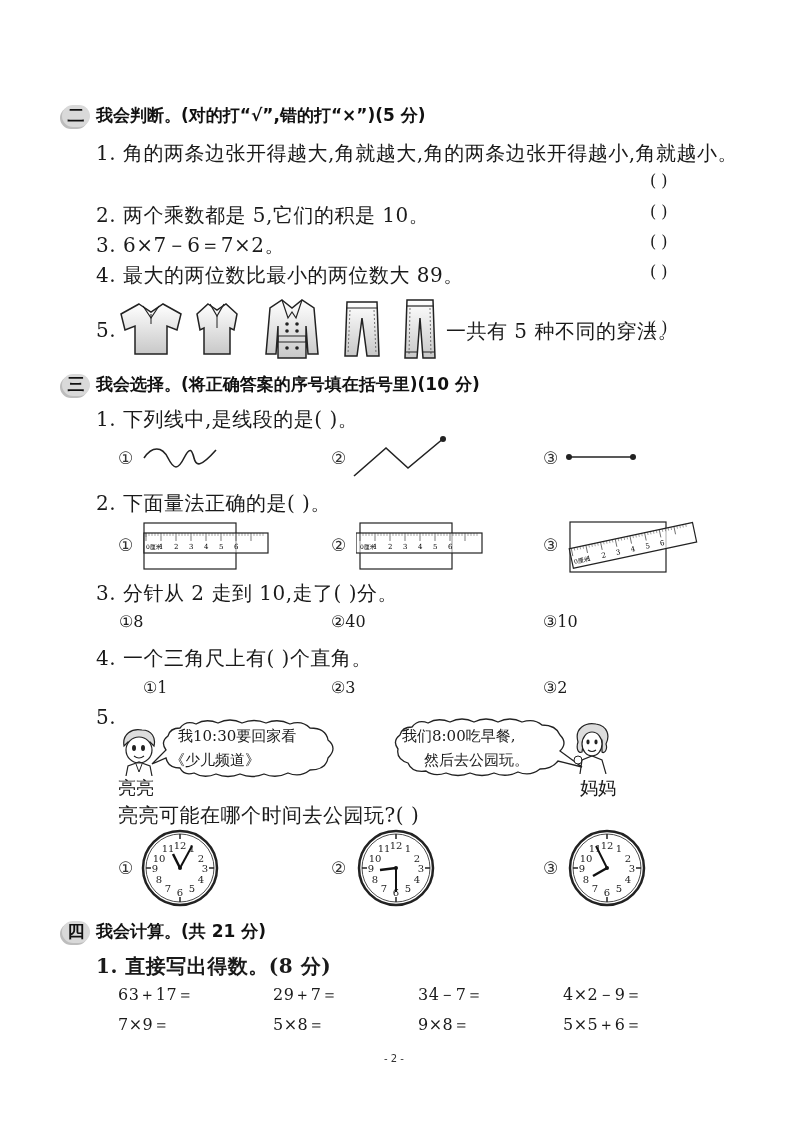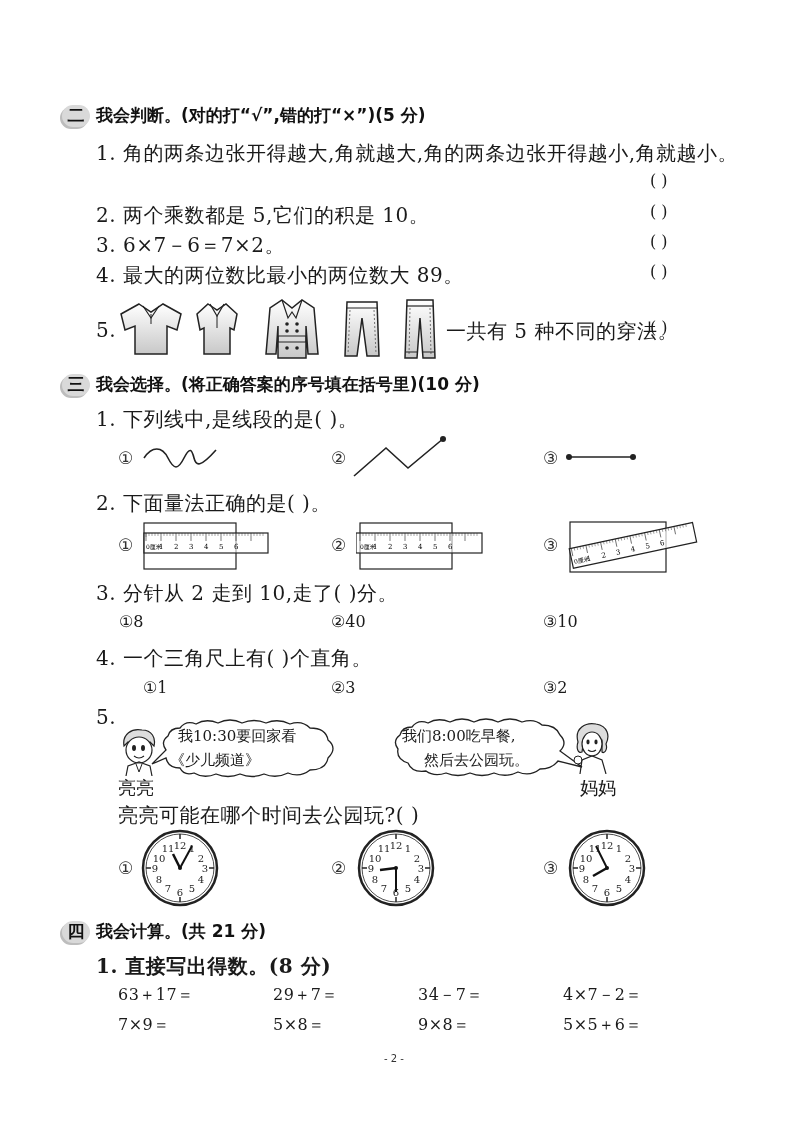--- a/index.html
+++ b/index.html
@@ -296,20 +296,20 @@
 
 <div class="abs sec-title" style="left:62px; top:920px;">
   <span class="badge">四</span>
   <span>我会计算。(共 21 分)</span>
 </div>
 <div class="abs q" style="left:96px; top:953px;font-weight:bold;">1. 直接写出得数。(8 分)</div>
 
 <div class="abs calc" style="left:118px; top:985px;">63＋17＝</div>
 <div class="abs calc" style="left:273px; top:985px;">29＋7＝</div>
 <div class="abs calc" style="left:418px; top:985px;">34－7＝</div>
-<div class="abs calc" style="left:563px; top:985px;">4×7－2＝</div>
+<div class="abs calc" style="left:563px; top:985px;">4×2－9＝</div>
 
 <div class="abs calc" style="left:118px; top:1015px;">7×9＝</div>
 <div class="abs calc" style="left:273px; top:1015px;">5×8＝</div>
 <div class="abs calc" style="left:418px; top:1015px;">9×8＝</div>
 <div class="abs calc" style="left:563px; top:1015px;">5×5＋6＝</div>
 
 <div class="abs pnum" style="left:384px; top:1053px;">- 2 -</div>
 
 </body></html>

